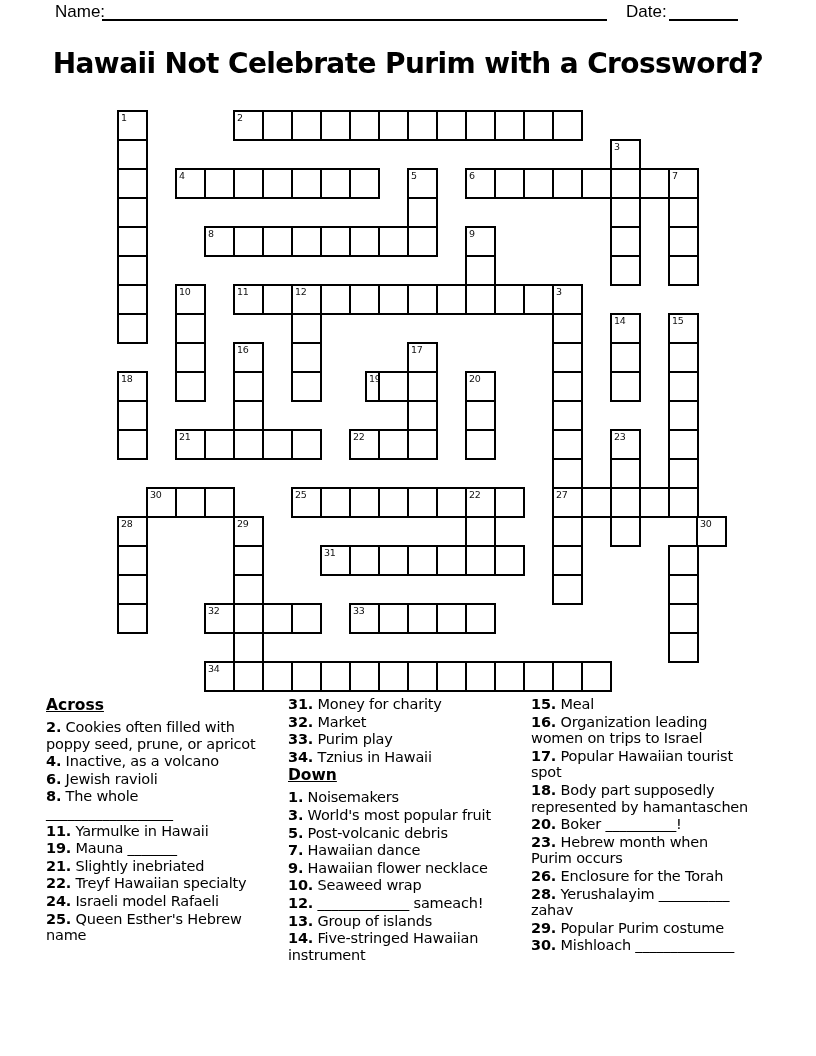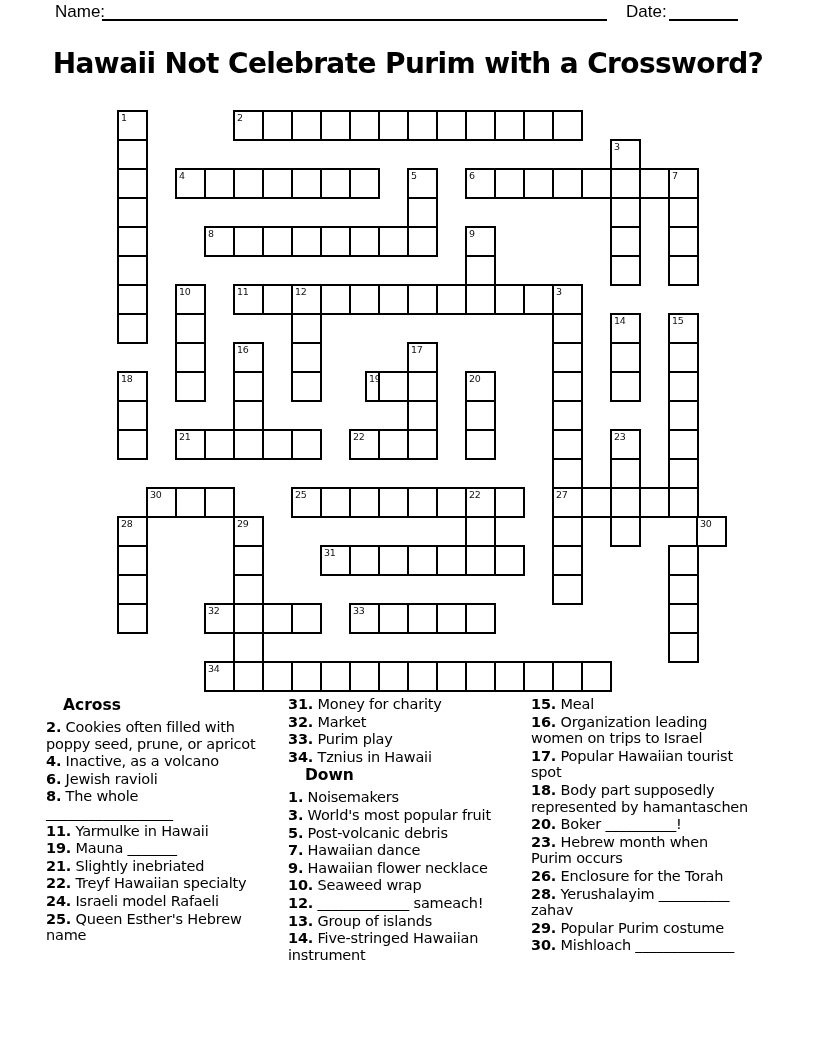--- a/index.html
+++ b/index.html
@@ -31,22 +31,22 @@
     font-size:9.5px;line-height:11px;font-weight:400;color:#111;
     letter-spacing:-0.3px;
   }
   
   #clues{position:absolute;top:696px;left:0;width:816px;}
   .clue-col{position:absolute;top:0;width:252px;}
   .clue-col.c0{left:46px;}
   .clue-col.c1{left:288px;}
   .clue-col.c2{left:531px;}
   .clue-heading{
-    font-size:15.5px;font-weight:bold;
-    line-height:18px;margin:0 0 5px 17px;
+    font-size:15.5px;font-weight:bold;text-decoration:underline;
+    line-height:18px;margin:0 0 5px 0;
   }
   .clue{
     margin:0 0 1px 0;font-size:14.5px;line-height:16.6px;letter-spacing:-0.2px;
   }
   .clue b{font-weight:bold;}
 </style>
 </head>
 <body>
 
 <div class="hdr-label name-label">Name:</div>

